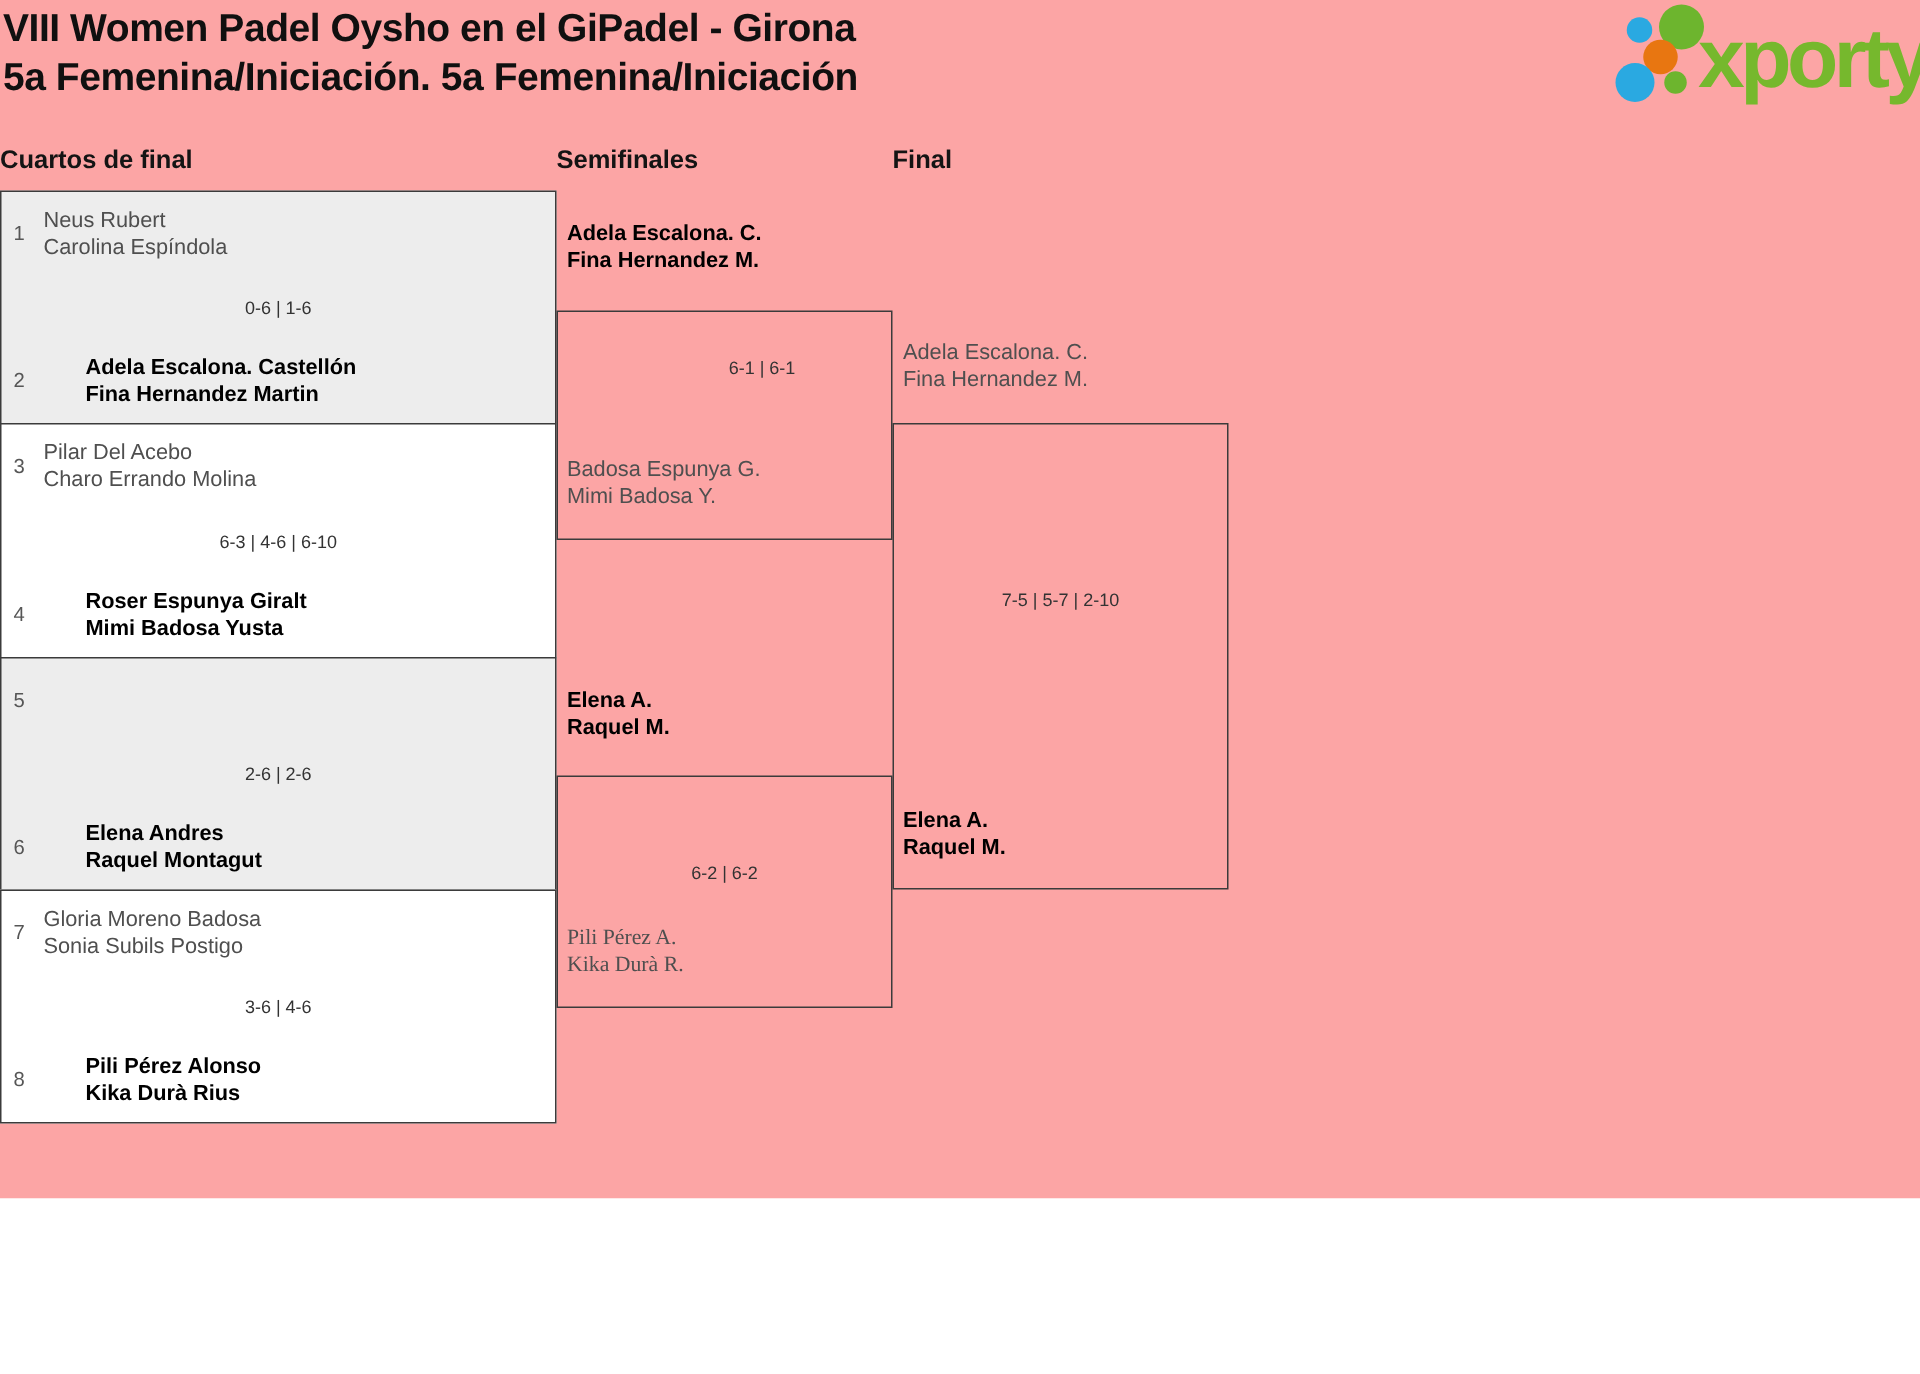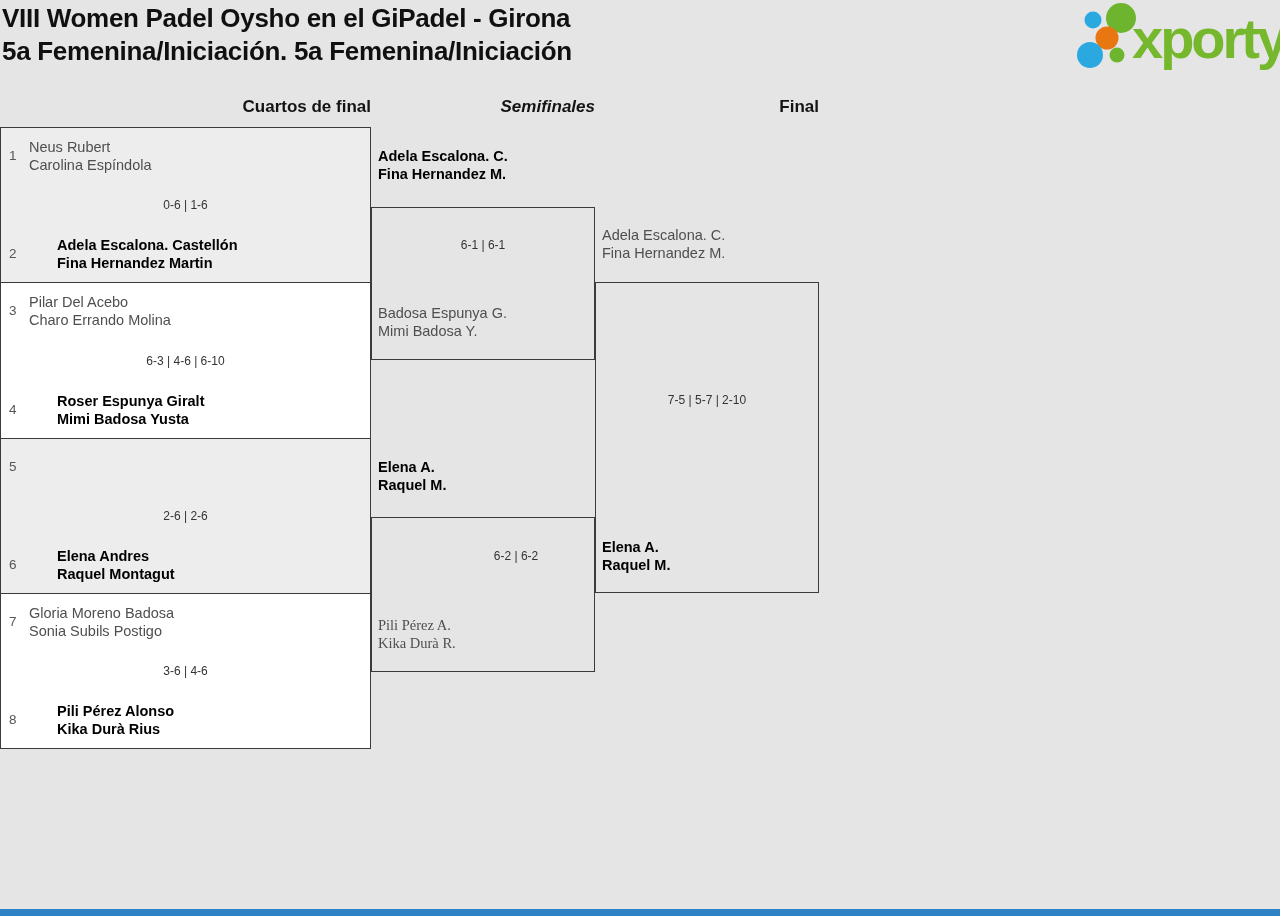--- a/index.html
+++ b/index.html
@@ -1,28 +1,28 @@
 <!DOCTYPE html>
 <html><head>
 <meta charset="utf-8">
 <style>
   html,body{margin:0;padding:0;background:#fff;}
-  .page{position:relative;width:1280px;height:916px;background:#e5e5e5;
+  .page{position:relative;width:1280px;height:799px;background:#fca5a5;
         font-family:"Liberation Sans", sans-serif;overflow:hidden;}
 
   
   .title{position:absolute;left:2px;top:2px;font-size:26px;font-weight:700;
          line-height:33px;color:#101010;letter-spacing:-0.3px;}
   .logo{position:absolute;left:1068px;top:0;width:240px;height:80px;cursor:pointer;}
 
   
-  .round-label{position:absolute;top:97px;text-align:right;font-size:17px;
+  .round-label{position:absolute;top:97px;text-align:left;font-size:17px;
                font-weight:700;color:#141414;}
   .rh-qf{left:0;width:371px;}
-  .rh-sf{left:371px;width:224px;font-style:italic;}
+  .rh-sf{left:371px;width:224px;}
   .rh-f{left:595px;width:224px;}
 
   
   .box{position:absolute;border:1px solid #3b3b3b;box-sizing:border-box;}
 
   
   .qf{left:0;width:371px;}
   .qf1{top:127px;height:156px;background:#ededed;}
   .qf2{top:282px;height:157px;background:#ffffff;}
   .qf3{top:438px;height:156px;background:#ededed;}
@@ -42,24 +42,24 @@
 
   
   .sf1{left:371px;top:207px;width:224px;height:153px;background:transparent;}
   .sf2{left:371px;top:517px;width:224px;height:155px;background:transparent;}
   .final-box{left:595px;top:282px;width:224px;height:311px;background:transparent;}
 
   
   .float{position:absolute;}
   .score-float{position:absolute;text-align:center;}
   .t-sf1-top{left:378px;top:147px;}
-  .s-sf1{left:371px;width:224px;top:238px;}
+  .s-sf1{left:371px;width:224px;top:238px;padding-left:25px;}
   .t-sf1-bot{left:378px;top:304px;}
   .t-sf2-top{left:378px;top:458px;}
-  .s-sf2{left:371px;width:224px;top:549px;margin-left:33px;}
+  .s-sf2{left:371px;width:224px;top:575px;}
   .t-sf2-bot{left:378px;top:616px;font-family:Liberation Serif, serif;}
   .t-f-top{left:602px;top:226px;}
   .s-f{left:595px;width:224px;top:393px;}
   .t-f-bot{left:602px;top:538px;}
 
   .bottom-bar{position:absolute;left:0;top:909px;width:1280px;height:7px;
               background:#2e82c6;}
 </style>
 </head>
 <body>

